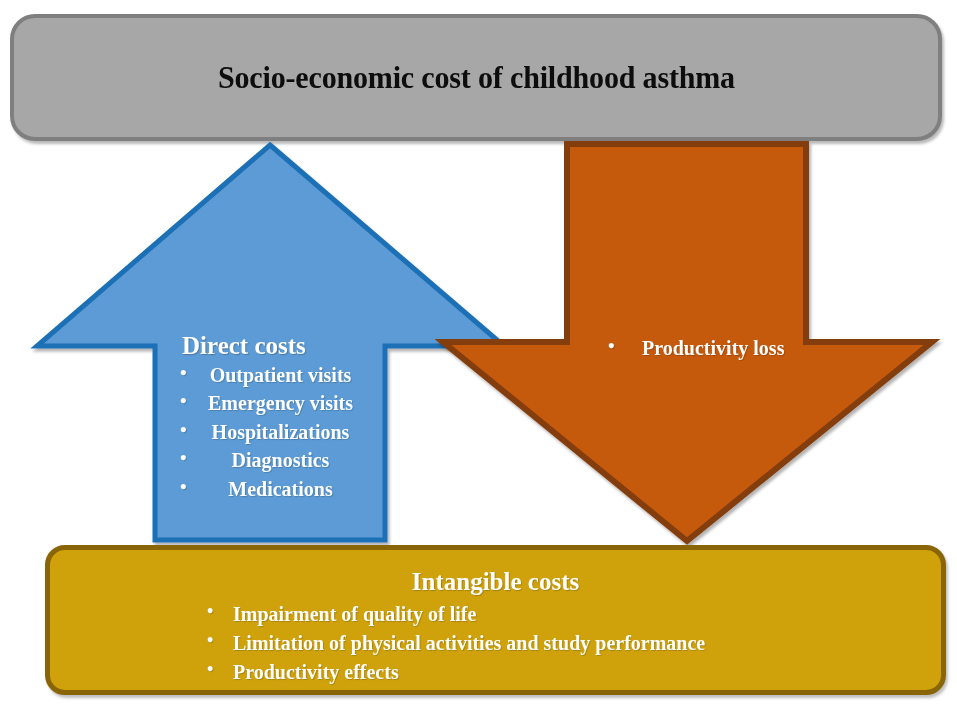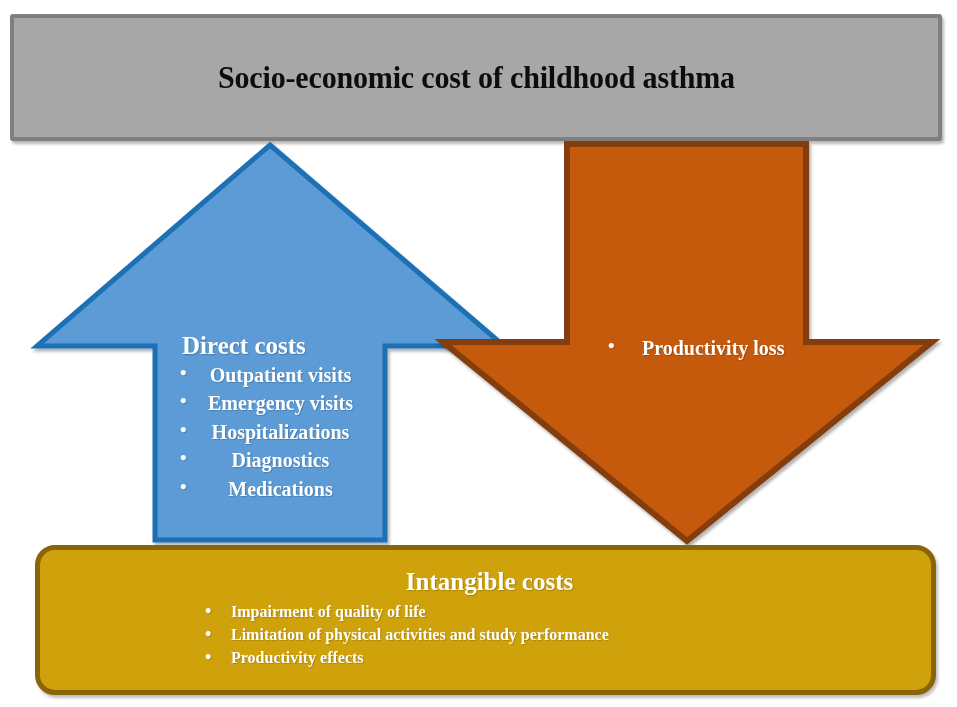--- a/index.html
+++ b/index.html
@@ -21,21 +21,21 @@
   
   #header-box {
     position: absolute;
     left: 10px;
     top: 14px;
     width: 932px;
     height: 127px;
     box-sizing: border-box;
     background: #a7a7a7;
     border: 4px solid #7f7f7f;
-    border-radius: 3px;
+    border-radius: 25px;
     box-shadow: 2px 3px 3px rgba(0,0,0,0.28);
     display: flex;
     align-items: center;
     justify-content: center;
   }
   #header-title {
     font-size: 31px;
     font-weight: bold;
     color: #0d0d0d;
     letter-spacing: -0.2px;
@@ -98,47 +98,46 @@
     left: 598px;
     top: 332px;
   }
   #indirect-block .cost-heading { padding-left: 4px; }
   #indirect-block .cost-list li { padding-left: 44px; }
   #indirect-block .cost-list li::before { left: 10px; }
 
   
   #intangible-box {
     position: absolute;
-    left: 35px;
+    left: 45px;
     top: 545px;
     width: 901px;
     height: 150px;
     box-sizing: border-box;
     background: #cfa20c;
     border: 5px solid #8a6508;
     border-radius: 20px;
     box-shadow: 2px 3px 3px rgba(0,0,0,0.25);
     color: #ffffff;
-    padding-left: 8px;
   }
   #intangible-heading {
     margin-top: 18px;
     font-size: 25px;
     font-weight: bold;
     text-align: center;
     text-shadow: 1px 1px 1px rgba(0,0,0,0.2);
   }
   #intangible-list {
     list-style: none;
     margin: 4px 0 0 0;
     padding: 0 0 0 155px;
   }
   #intangible-list li {
     position: relative;
-    font-size: 16px;
+    font-size: 20px;
     font-weight: bold;
     line-height: 1.45;
     padding-left: 28px;
     white-space: nowrap;
     text-shadow: 1px 1px 1px rgba(0,0,0,0.18);
   }
   #intangible-list li::before {
     content: "\2022";
     position: absolute;
     left: 2px;

